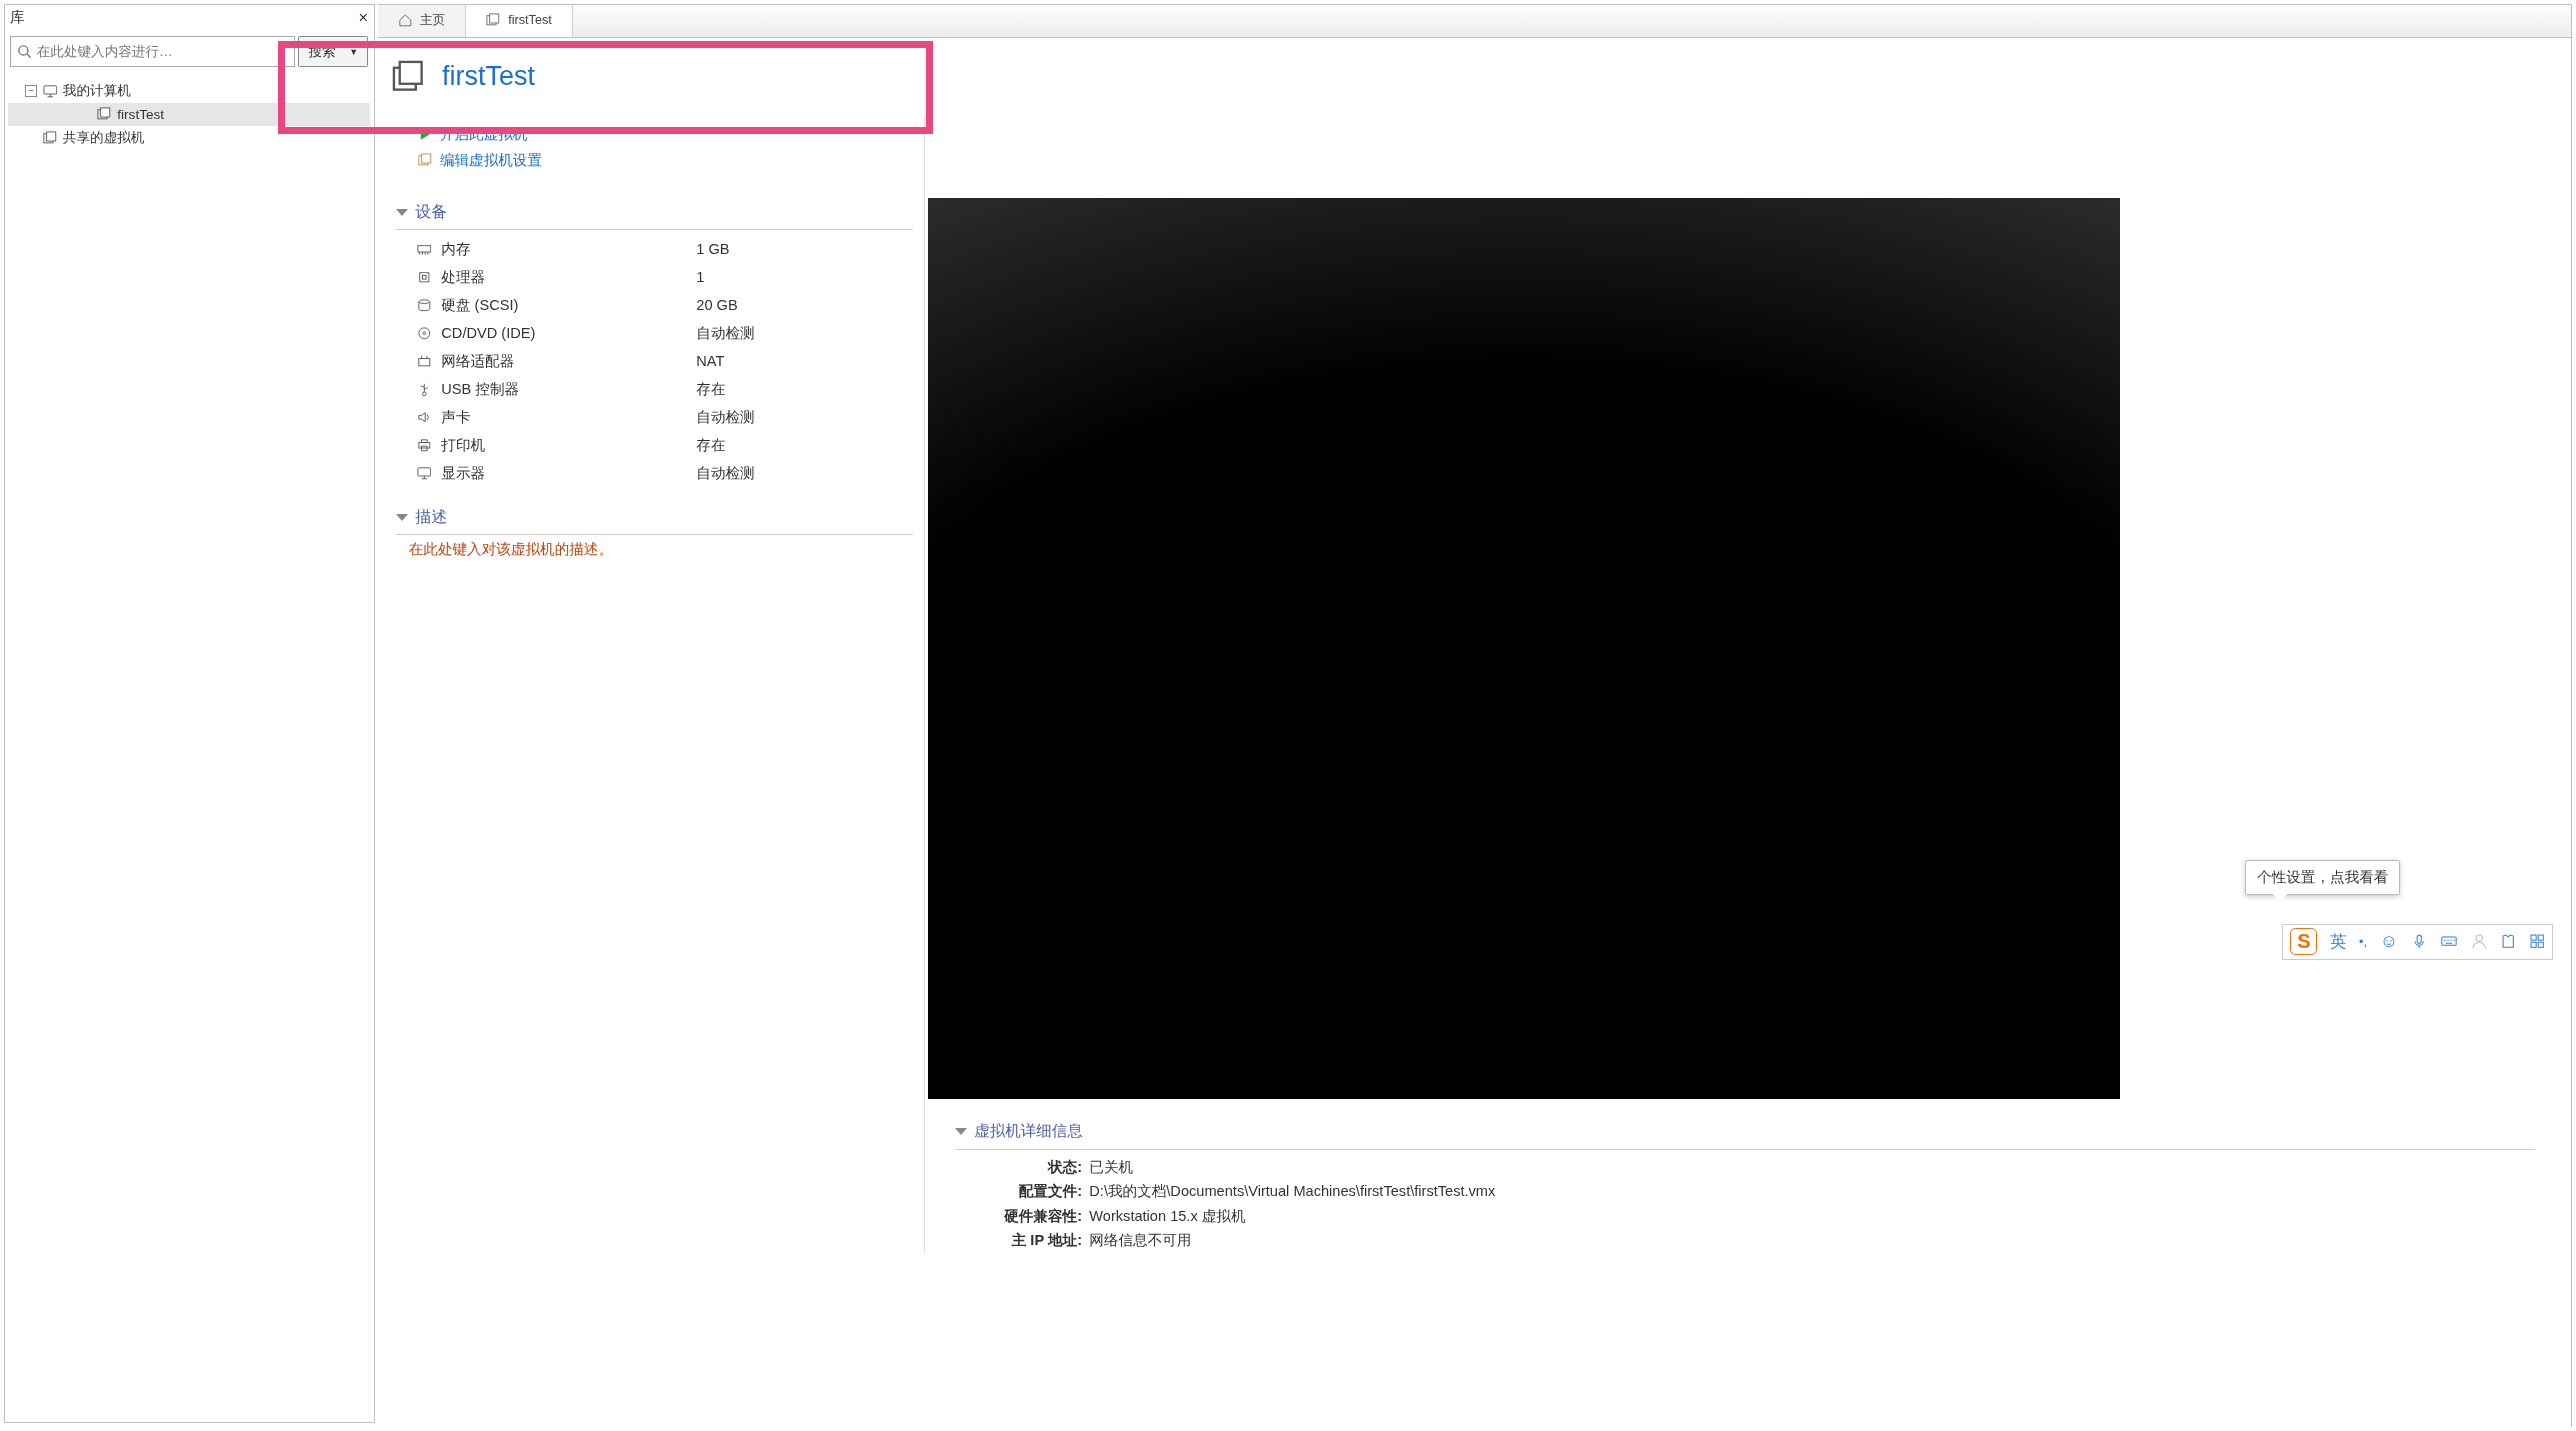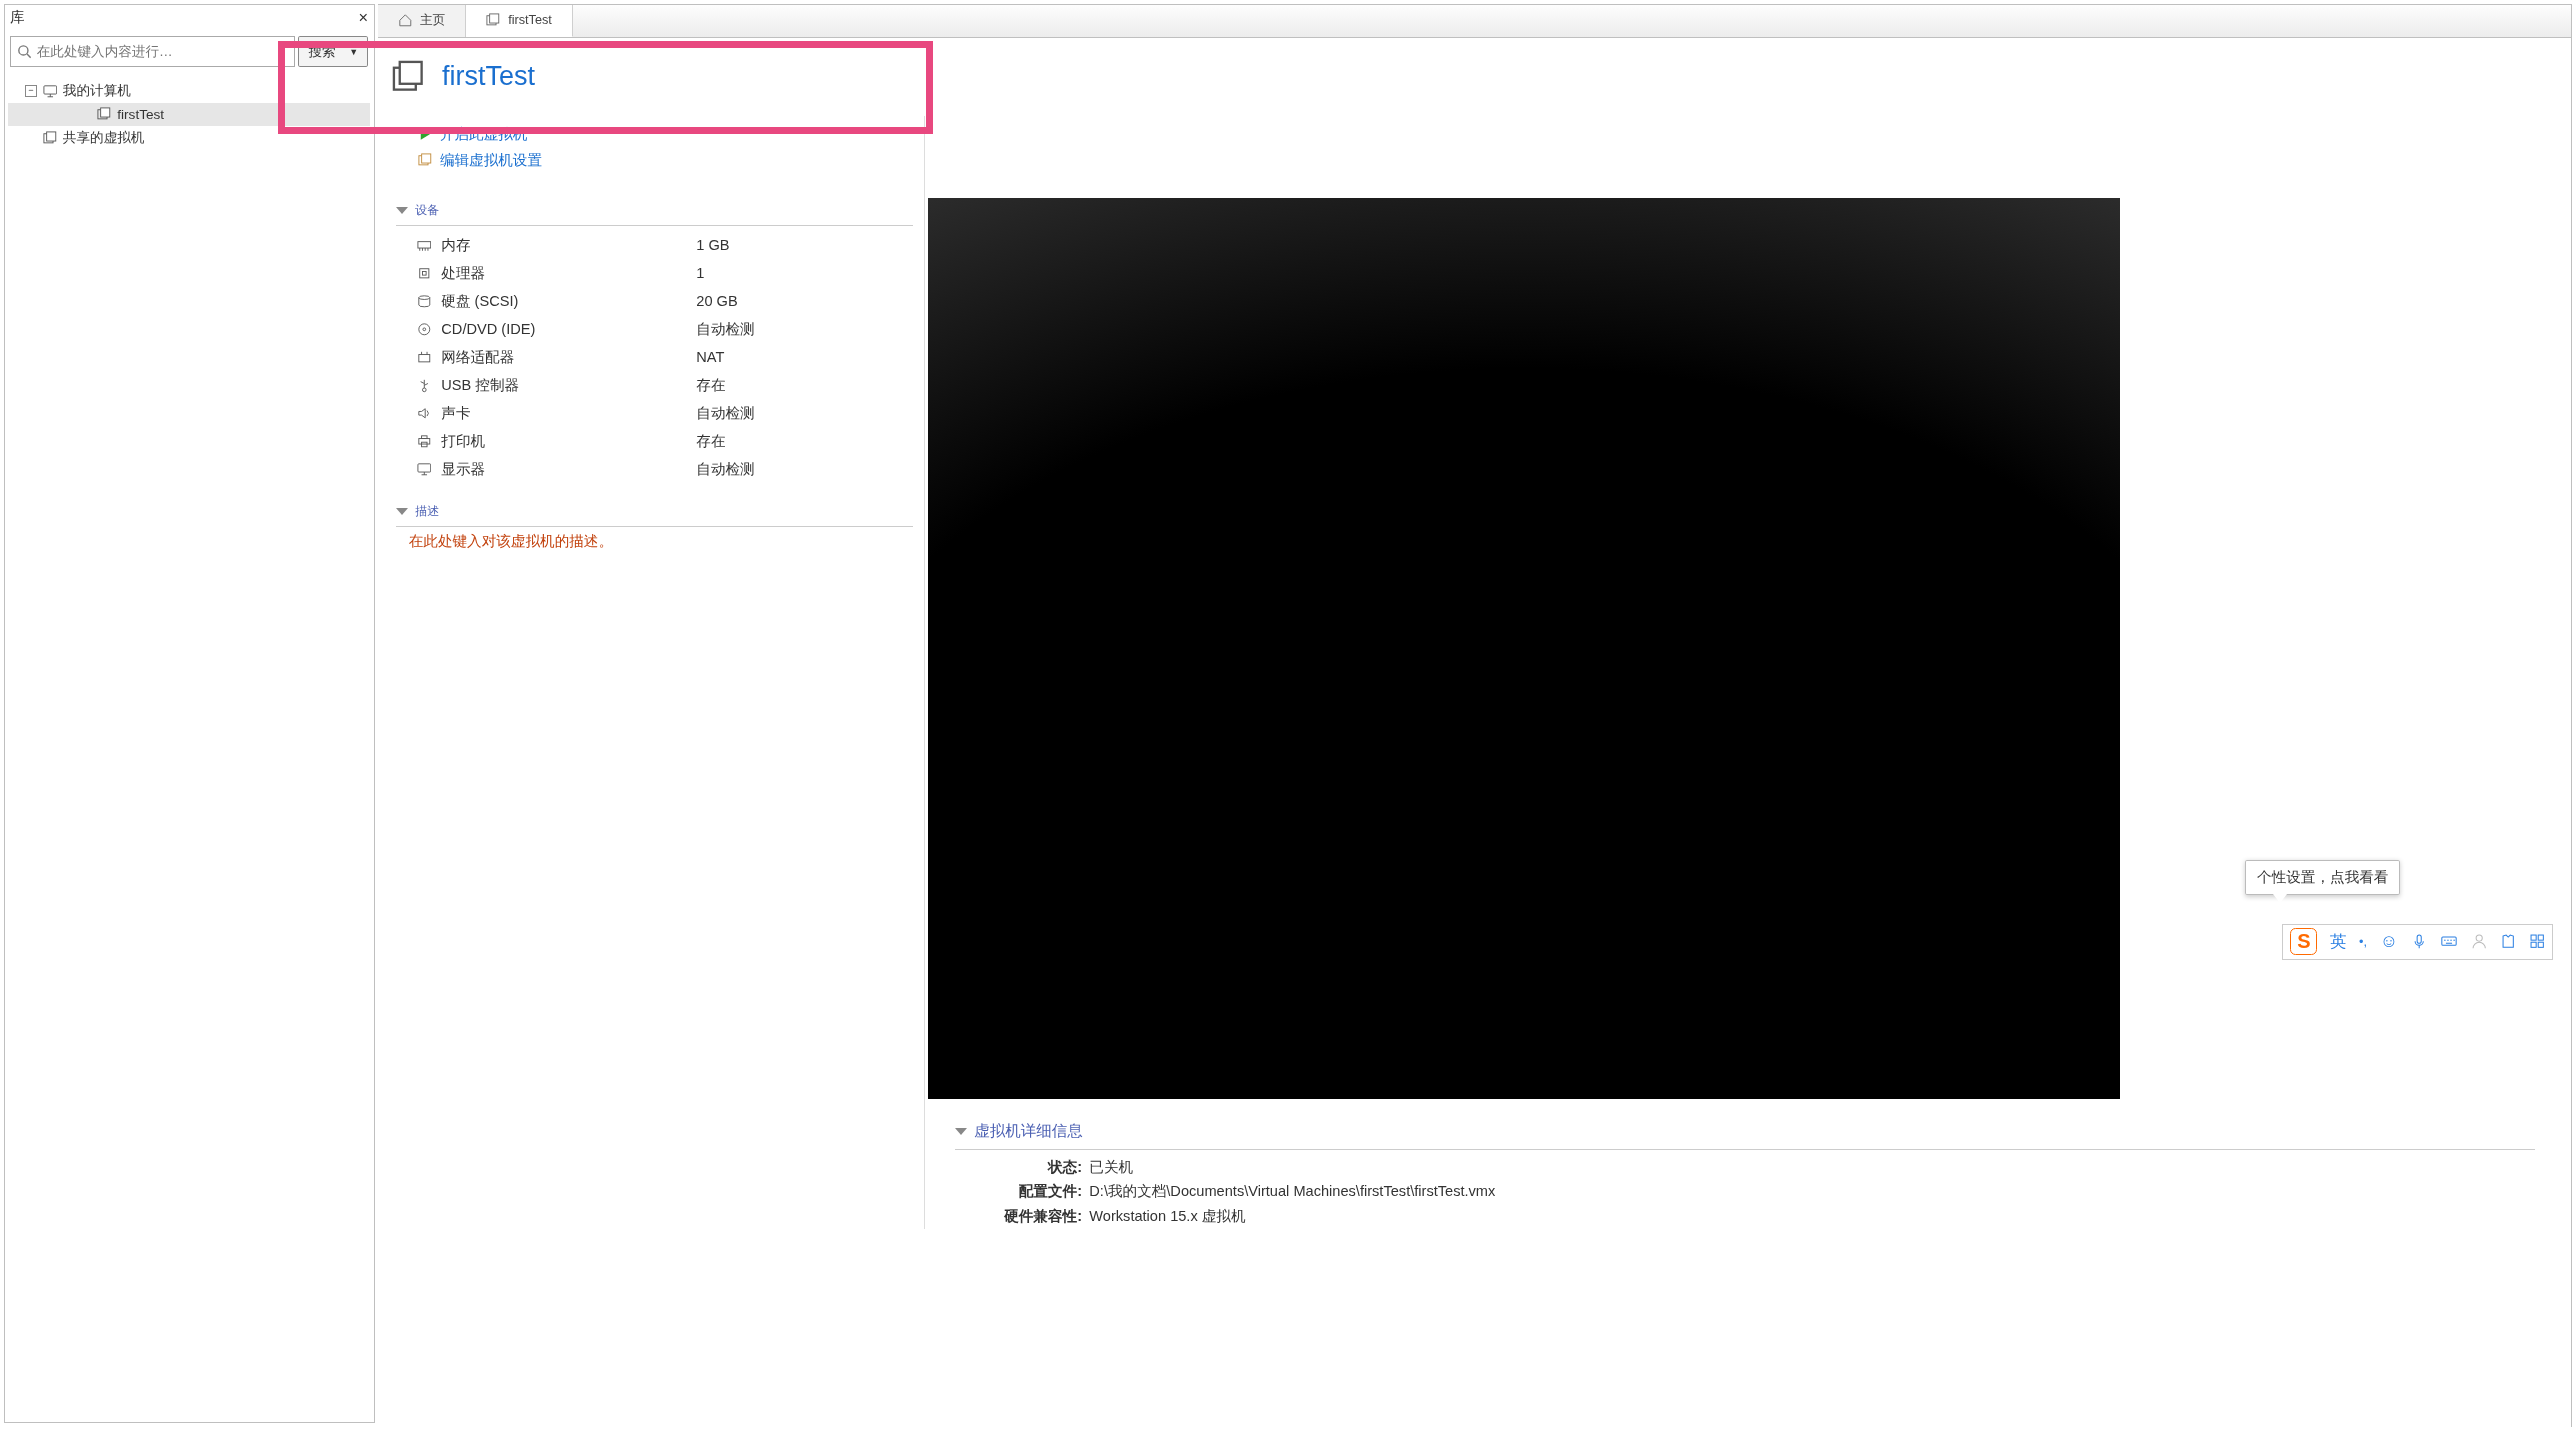--- a/index.html
+++ b/index.html
@@ -182,21 +182,21 @@
       color: #1a6fcf;
       padding: 3.6px 0;
       cursor: pointer;
     }
     .action .play-icon { color: #2fa52f; margin-right: 7.3px; }
     .action .edit-icon { color: #c08a3a; margin-right: 7.3px; }
     
     .section-head {
       display: flex;
       align-items: center;
-      font-size: 12px;
+      font-size: 16px;
       color: #4a5fb2;
       margin: 20px 0 5.5px 0;
     }
     .section-head .triangle {
       width: 0; height: 0;
       border-left: 6.4px solid transparent;
       border-right: 6.4px solid transparent;
       border-top: 7.3px solid #888;
       margin-right: 7.3px;
     }
@@ -564,20 +564,24 @@
           <span>已关机</span>
         </div>
         <div class="details-row">
           <span class="lbl">配置文件:</span>
           <span>D:\我的文档\Documents\Virtual Machines\firstTest\firstTest.vmx</span>
         </div>
         <div class="details-row">
           <span class="lbl">硬件兼容性:</span>
           <span>Workstation 15.x 虚拟机</span>
         </div>
+        <div class="details-row">
+          <span class="lbl">主 IP 地址:</span>
+          <span>网络信息不可用</span>
+        </div>
       </div>
     </div>
   </div>
 
   <div class="ime-tooltip">个性设置，点我看看</div>
   <div class="ime-bar">
     <span class="sogou">S</span>
     <span class="lang">英</span>
     <span class="comma">•,</span>
     <span>☺</span>

